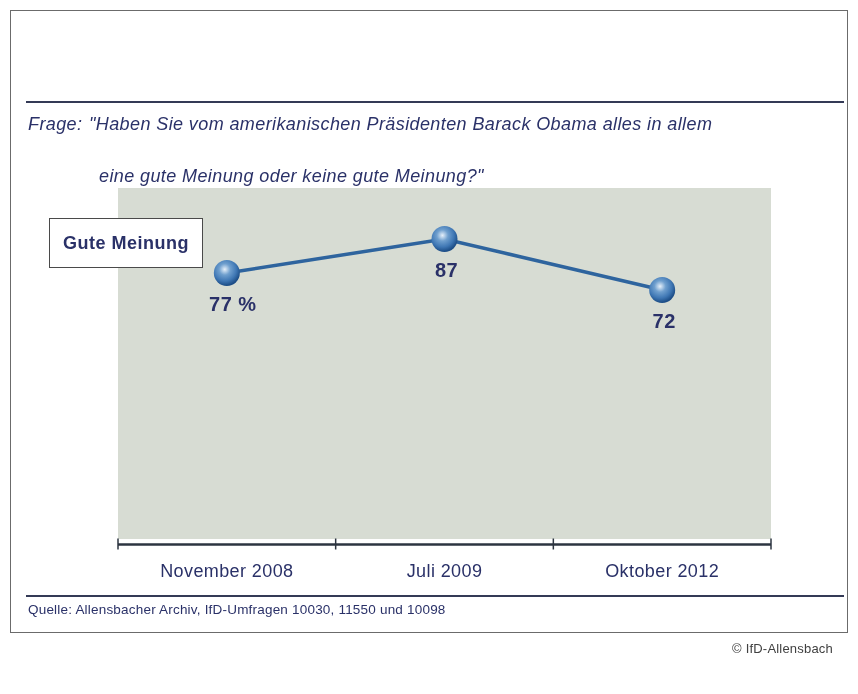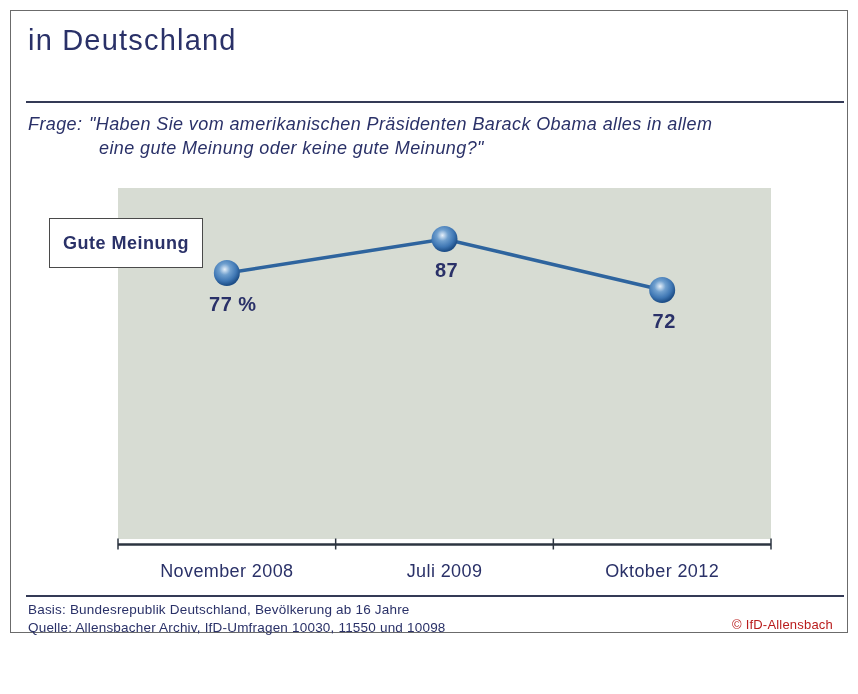--- a/index.html
+++ b/index.html
@@ -14,52 +14,51 @@
     font-weight:400;
   }
   .title-rule{
     position:absolute;left:15px;top:90px;width:818px;height:2px;background:#343a56;
   }
   .question{
     position:absolute;left:17px;top:102px;width:790px;display:flex;
     color:#2a3168;font-size:18px;font-style:italic;line-height:1.32;letter-spacing:0.4px;
   }
   .question .q-label{width:61px;flex:0 0 61px;font-style:italic;}
-  .question .q-line2{padding-left:10px;}
+  .question .q-line2{padding-left:10px;margin-top:28px;}
   .plot-area{
     position:absolute;left:107px;top:177px;width:653px;height:351px;
     background:#d7dcd3;
   }
   .legend-box{
     position:absolute;left:38px;top:207px;width:152px;height:48px;
     background:#ffffff;border:1px solid #4a4a4a;
     display:flex;align-items:center;justify-content:center;
     color:#2a3168;font-size:18px;font-weight:bold;letter-spacing:0.5px;
   }
   #chart-svg{position:absolute;left:0;top:0;width:836px;height:621px;}
   #chart-svg text{font-family:"Liberation Sans",sans-serif;}
   .footer-rule{
     position:absolute;left:15px;top:584px;width:818px;height:2px;background:#343a56;
   }
   .footer-lines{
     position:absolute;left:17px;top:590px;width:640px;
     color:#2a3168;font-size:13.5px;line-height:1.33;letter-spacing:0.2px;
   }
   .copyright{
-    position:absolute;right:14px;top:606px;
-    color:#b91c1c;font-size:13px;letter-spacing:0.2px;text-align:right;
+    position:absolute;right:14px;top:630px;
+    color:#404040;font-size:13px;letter-spacing:0.2px;text-align:right;
   }
 </style>
 </head>
 <body>
 
 <div class="card">
 
   <div class="title">
-    <div>in Deutschland</div>
   </div>
 
   <div class="title-rule"></div>
 
   <div class="question">
     <div class="q-label">Frage:</div>
     <div>
       <div>"Haben Sie vom amerikanischen Präsidenten Barack Obama alles in allem</div>
       <div class="q-line2">eine gute Meinung oder keine gute Meinung?"</div>
     </div>
@@ -93,19 +92,18 @@
       <text x="651.1666666666666" y="565.5" text-anchor="middle" font-size="18" fill="#2a3168" letter-spacing="0.4">Oktober 2012</text>
     </svg>
 
   <div class="legend-box">
     <span>Gute Meinung</span>
   </div>
 
   <div class="footer-rule"></div>
 
   <div class="footer-lines">
-    <div>Basis: Bundesrepublik Deutschland, Bevölkerung ab 16 Jahre</div>
     <div>Quelle: Allensbacher Archiv, IfD-Umfragen 10030, 11550 und 10098</div>
   </div>
 
   <div class="copyright">© IfD-Allensbach</div>
 
 </div>
 
 </body></html>

